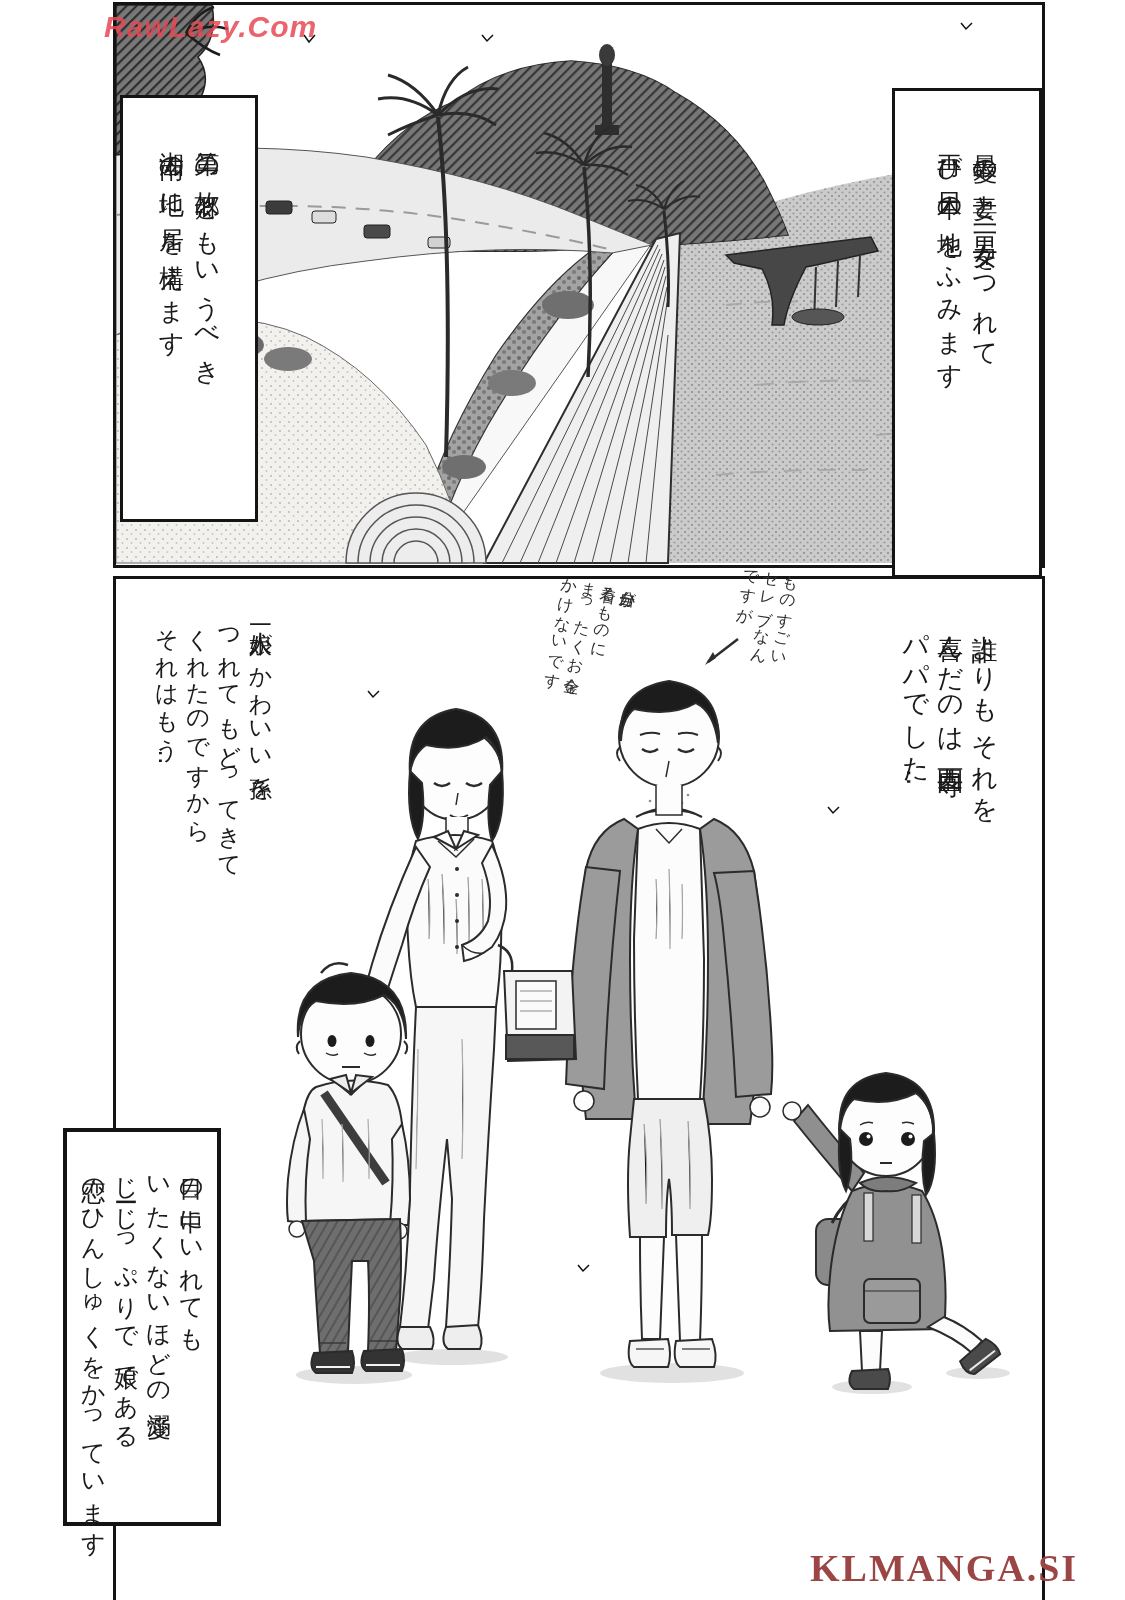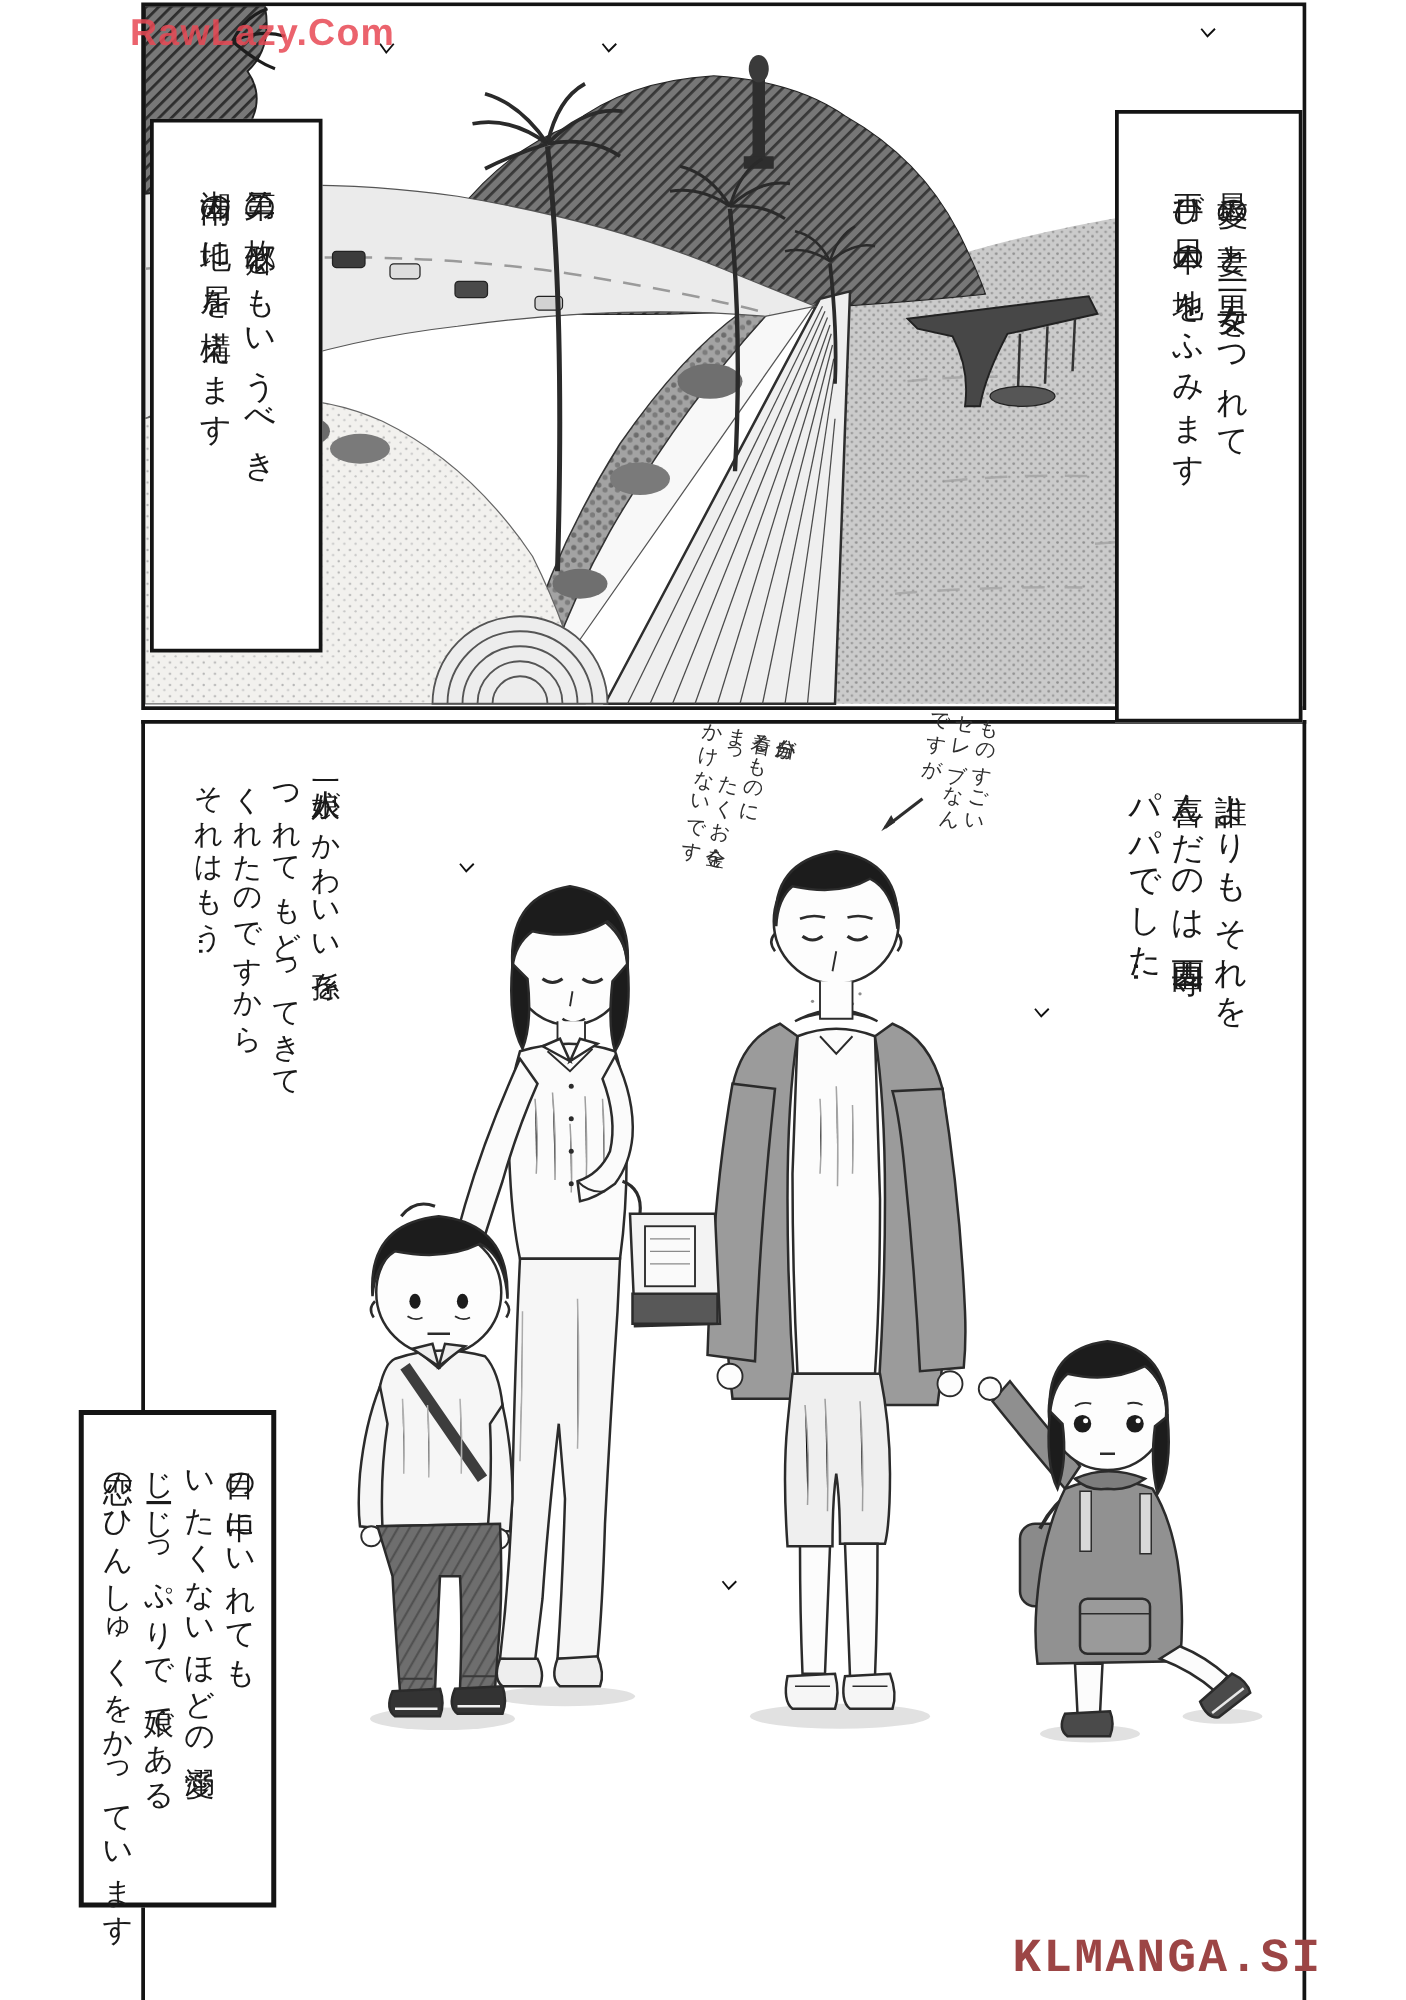--- a/index.html
+++ b/index.html
@@ -28,25 +28,25 @@
   #narr-l{top:613px;right:849px;font-size:23px;letter-spacing:1px;line-height:1.36;}
   .handnote{
     position:absolute;z-index:5;font-size:16px;letter-spacing:1px;line-height:1.25;
     color:#2e2e2e;transform-origin:top right;
   }
   #note-r{top:566px;right:322px;transform:rotate(9deg);}
   #note-l{top:580px;right:484px;transform:rotate(10deg);}
   #note-arrow{position:absolute;left:696px;top:636px;z-index:5;}
   #wm-top{
     position:absolute;left:104px;top:10px;z-index:9;
-    font-size:30px;font-weight:bold;letter-spacing:1px;color:rgba(231,72,84,0.85);
+    font-size:30px;font-weight:bold;letter-spacing:1px;color:rgba(231,72,84,0.85);font-style:italic;
   }
   #wm-bottom{
     position:absolute;left:810px;top:1546px;z-index:9;
-    font-family:Liberation Mono, monospace;font-weight:bold;
+    font-family:Liberation Serif, serif;font-weight:bold;
     font-size:38px;letter-spacing:2px;color:#9c4545;
   }
   svg{display:block;}
 </style>
 </head>
 <body>
 
 <div id="page">
 
   <div class="panel" id="panel1">

